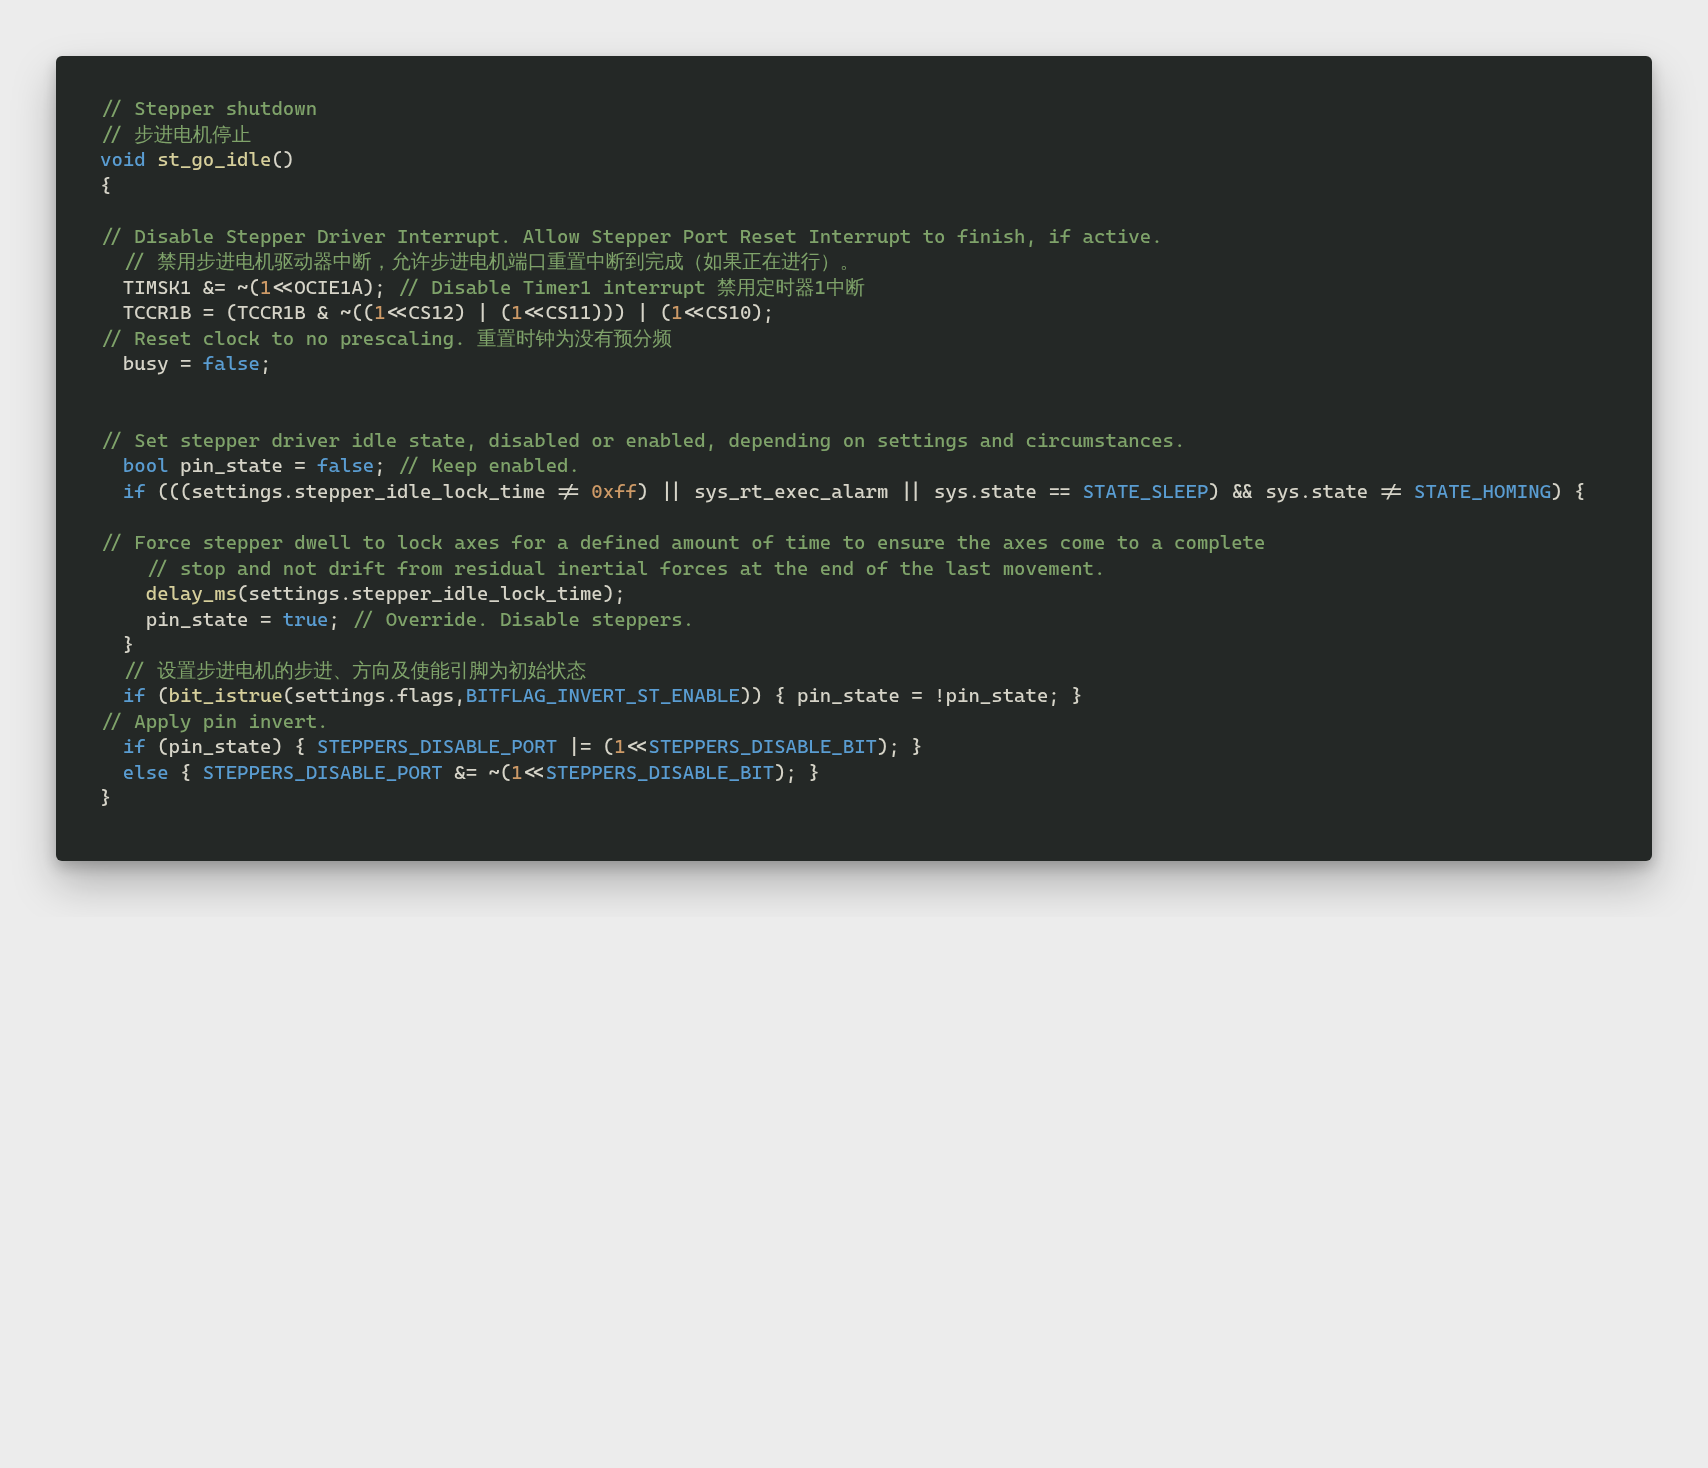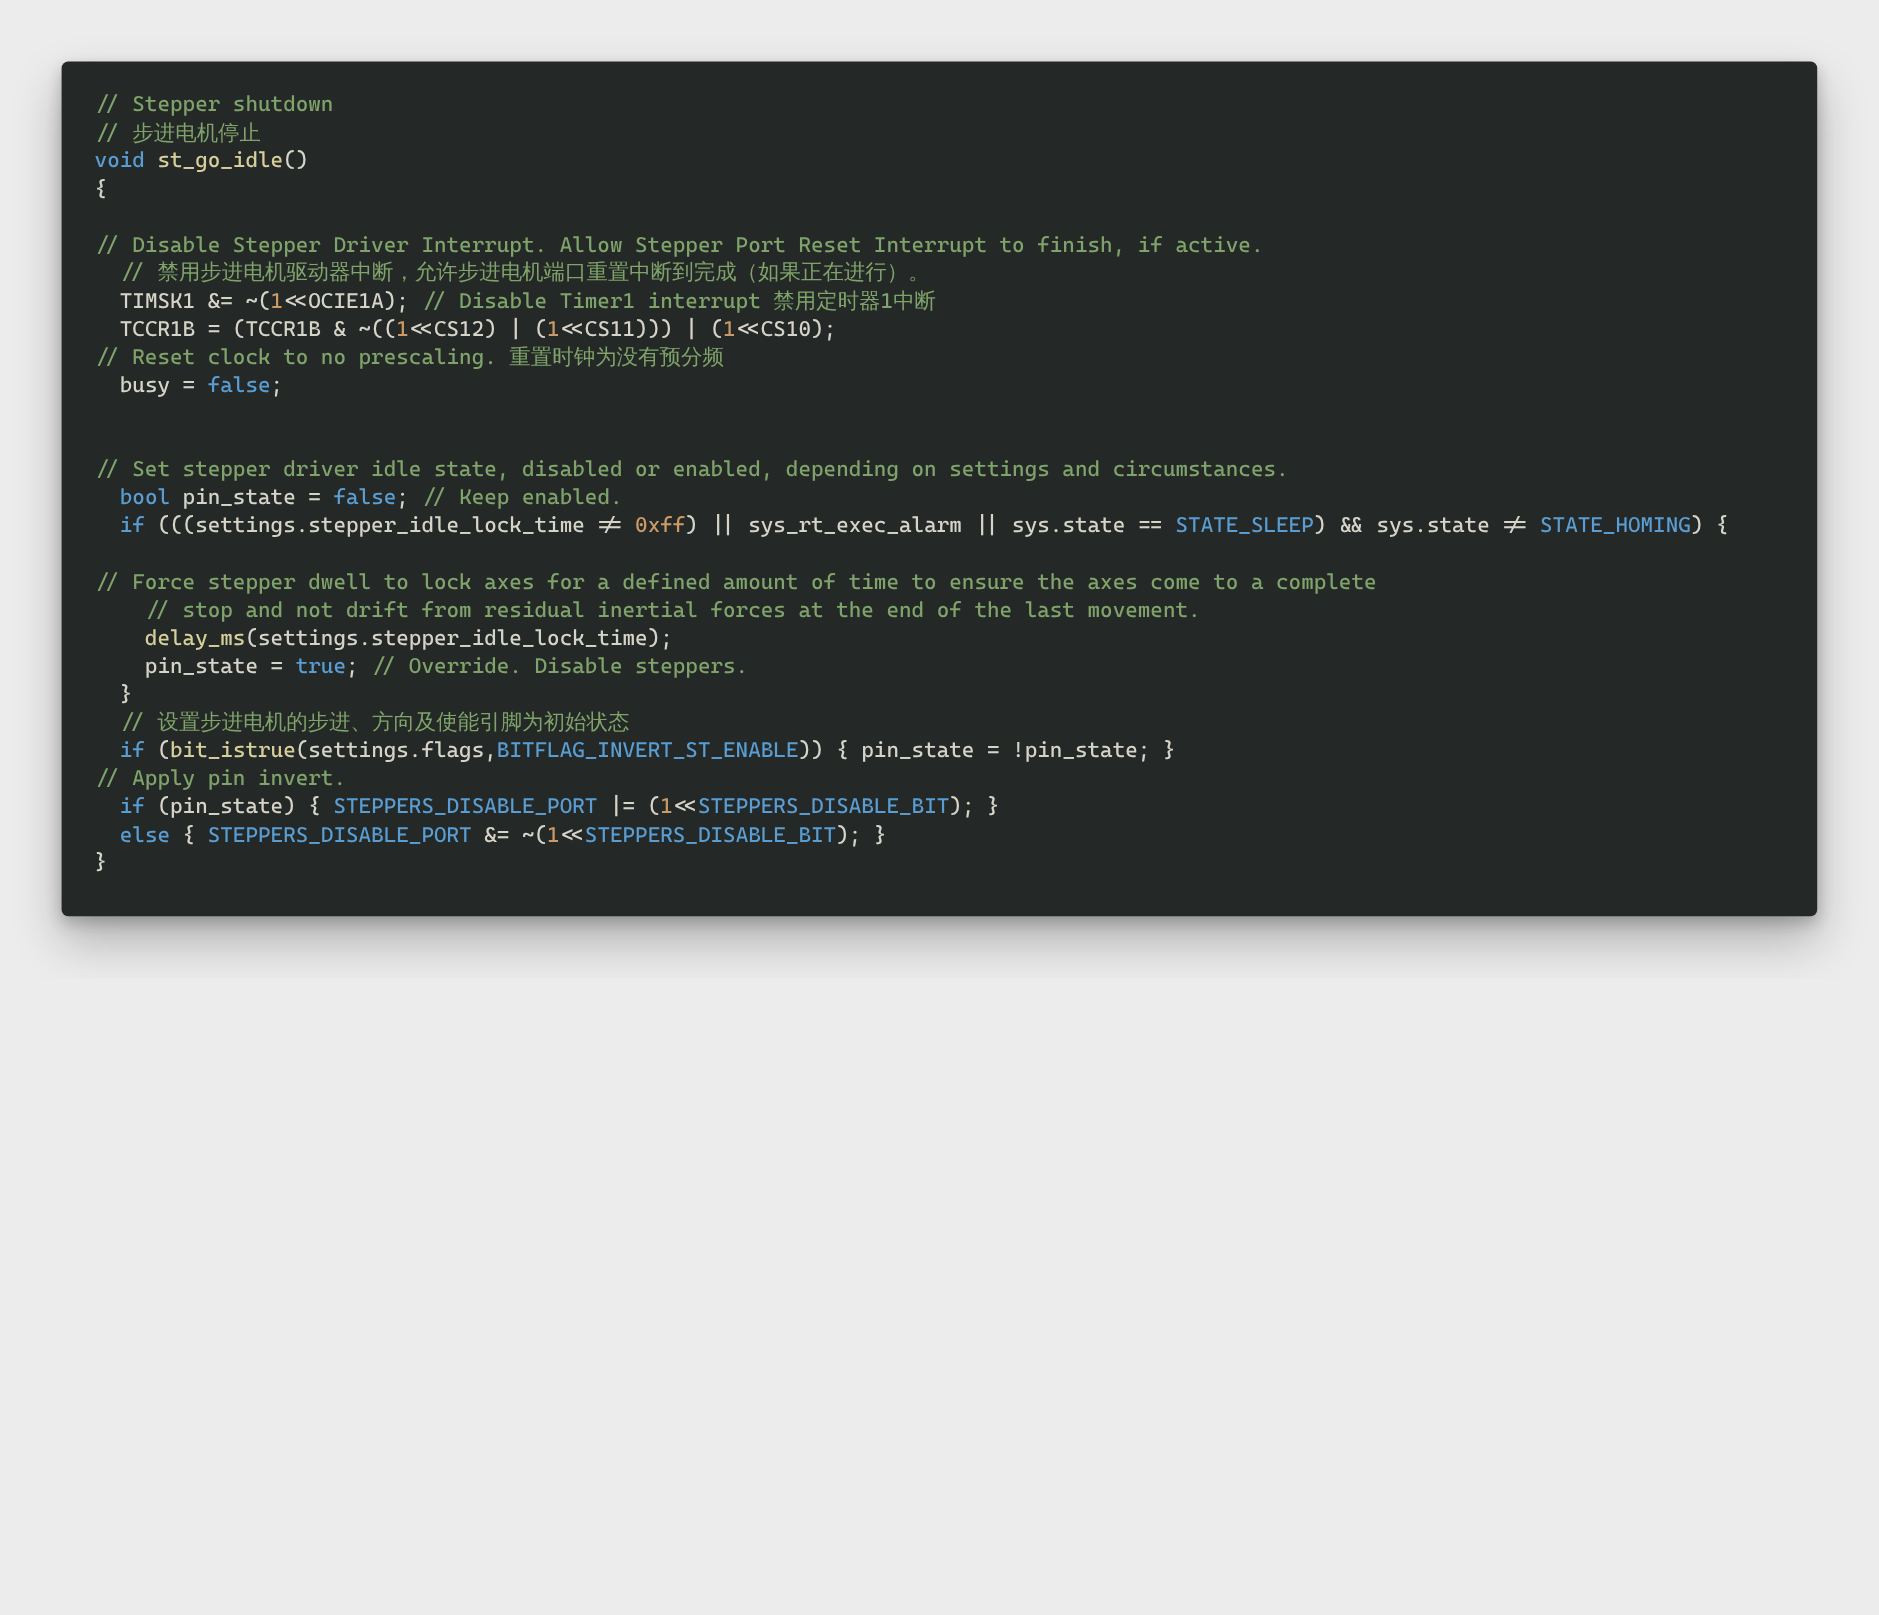--- a/index.html
+++ b/index.html
@@ -11,21 +11,21 @@
   .page {
     padding: 56px;
   }
   .codecard {
     background: #242826;
     border-radius: 6px;
     box-shadow: 0 22px 44px rgba(0,0,0,0.25), 0 6px 14px rgba(0,0,0,0.2);
     padding: 26px 30px 36px 30px;
   }
   pre.code {
-    margin: 0;
+    margin: 14px;
     white-space: pre-wrap;
     word-break: break-word;
     font-family: 'SF Mono', 'Cascadia Code', Consolas, 'DejaVu Sans Mono', 'Microsoft YaHei', monospace;
     font-size: 19.5px;
     line-height: 1.31;
     color: #d6d4c8;
   }
   .cmt { color: #7fa36a; }
   .kw  { color: #5a9dd2; }
   .num { color: #cd9a67; }

